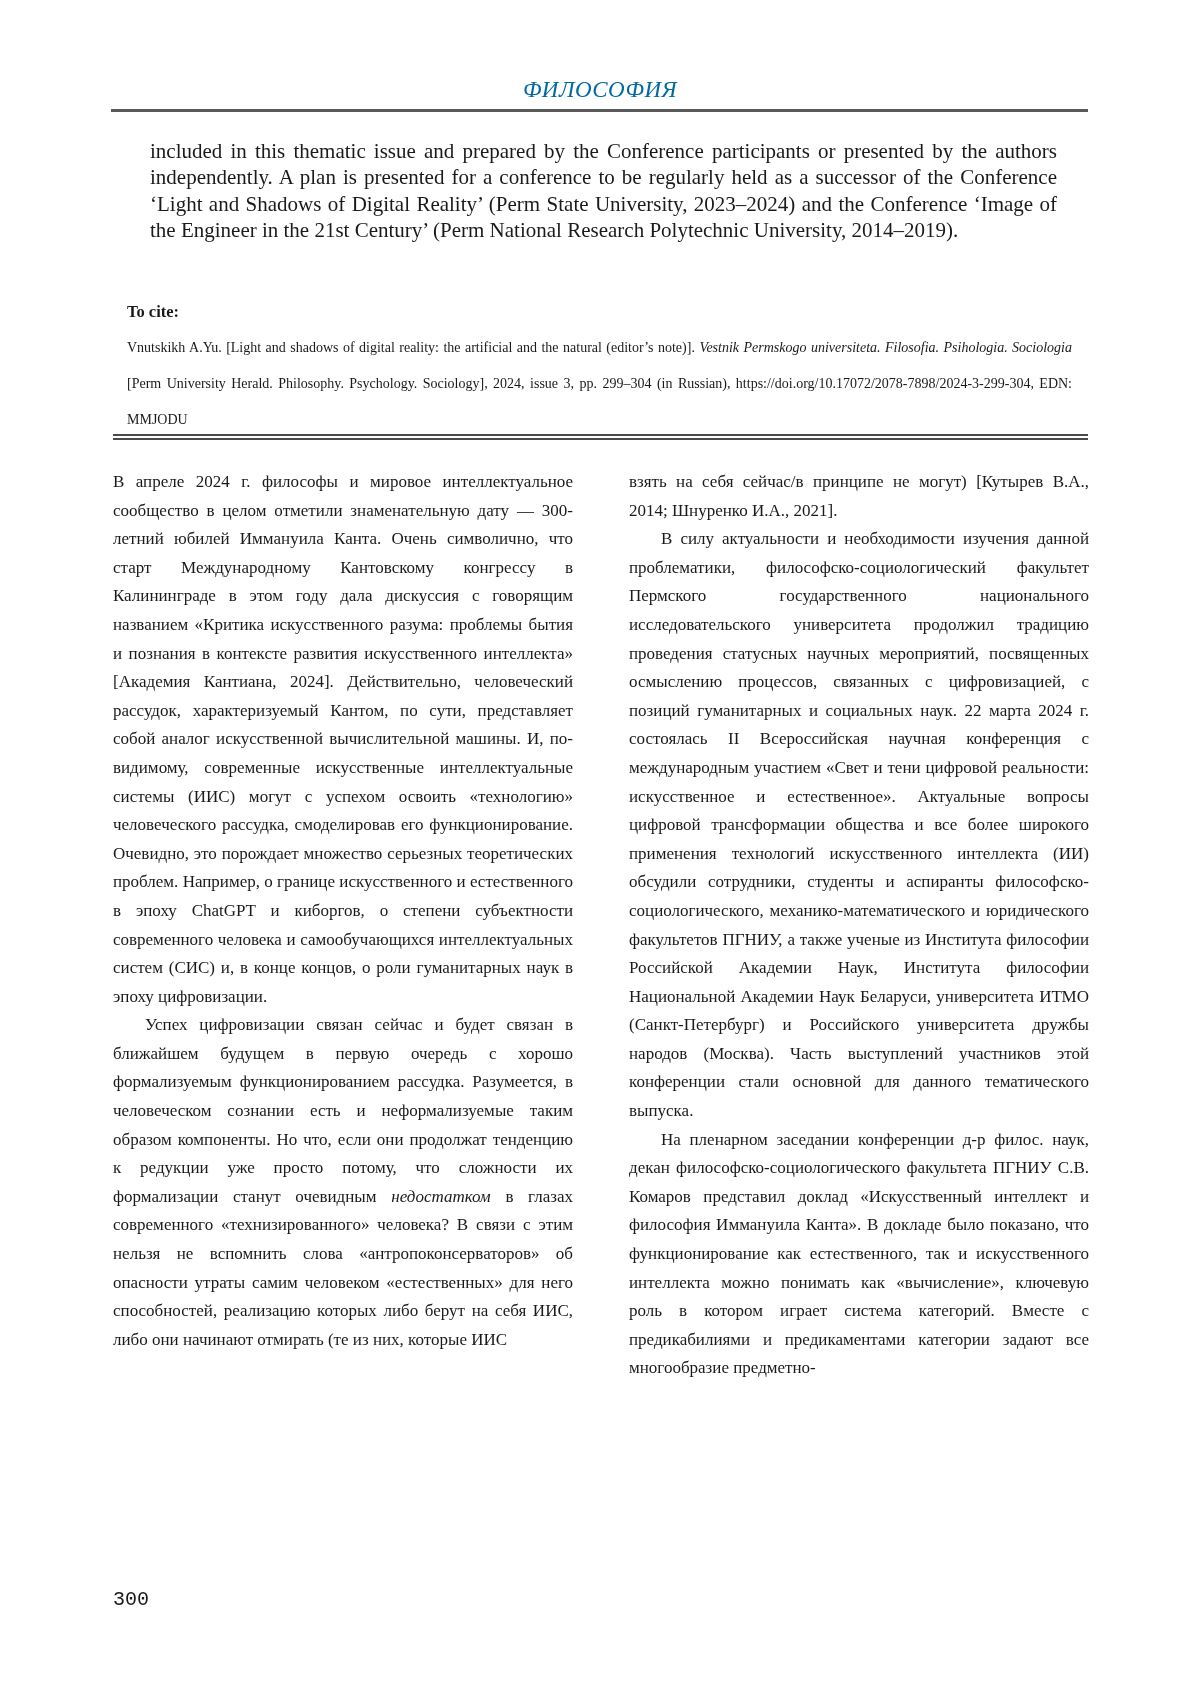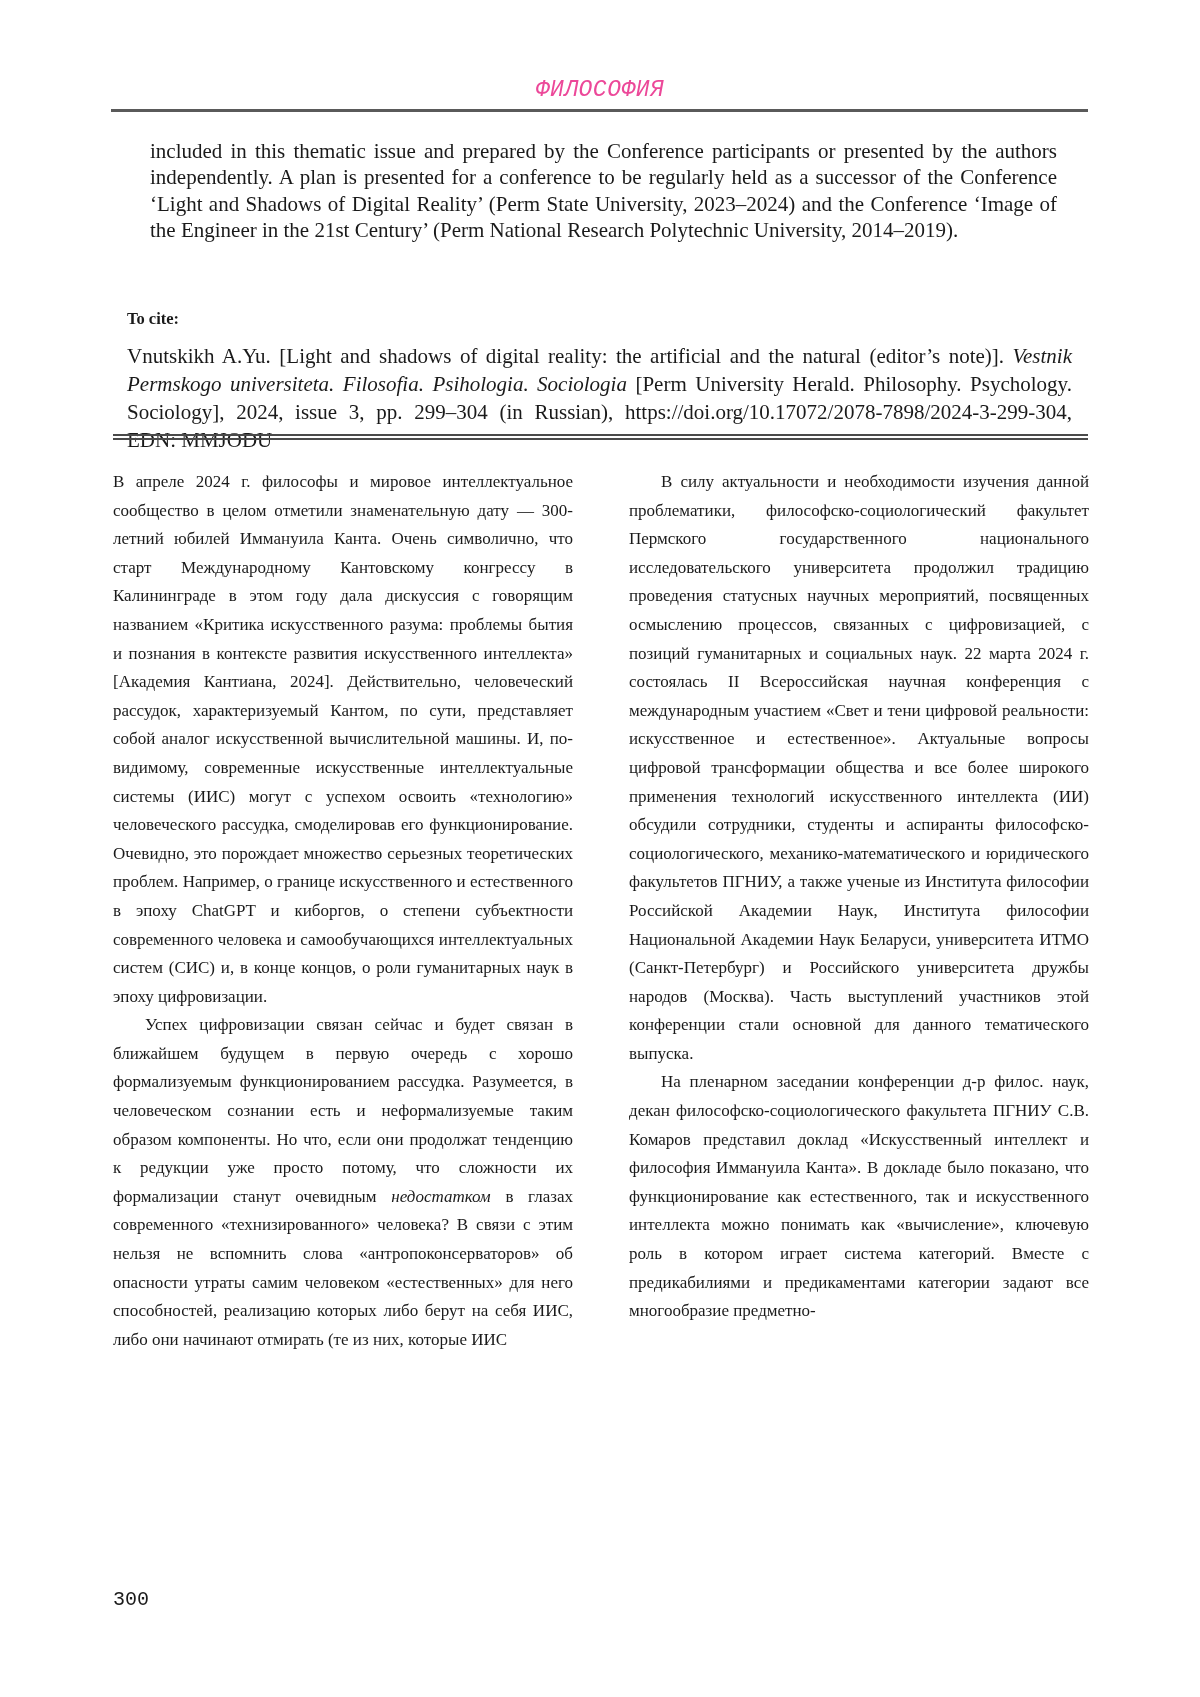--- a/index.html
+++ b/index.html
@@ -1,26 +1,26 @@
 <!DOCTYPE html>
 <html><head>
 <meta charset="utf-8">
 <style>
   html, body { margin: 0; padding: 0; background: #ffffff; }
   body { width: 1200px; height: 1697px; position: relative; overflow: hidden;
          font-family: "Liberation Serif", "DejaVu Serif", serif; color: #1a1a1a; }
   .header-title { position: absolute; left: 0; width: 1200px; top: 77px; text-align: center;
-                  font-style: italic; font-size: 23px; letter-spacing: 0.5px; color: #ec4899; font-family: Liberation Mono, monospace; }
+                  font-style: italic; font-size: 23px; letter-spacing: 0.5px; color: #0369a1; }
   .rule-top { position: absolute; left: 111px; width: 977px; top: 109px; height: 3px; background: #5a5a5a; }
   .abstract { position: absolute; left: 150px; width: 907px; top: 138px; font-size: 21px; line-height: 26.3px;
               text-align: justify; }
   .abstract p { margin: 0; }
   .abstract .kw-label { font-style: italic; }
-  .cite-head { position: absolute; left: 127px; top: 309px; font-weight: bold; font-size: 16.5px; }
-  .cite-body { position: absolute; left: 127px; width: 945px; top: 342px; font-size: 21px; line-height: 28px;
+  .cite-head { position: absolute; left: 127px; top: 302px; font-weight: bold; font-size: 16.5px; }
+  .cite-body { position: absolute; left: 127px; width: 945px; top: 330px; font-size: 14px; line-height: 36px;
                text-align: justify; }
   .cite-body i { font-style: italic; }
   .rule-double { position: absolute; left: 113px; width: 975px; top: 434px; height: 2px;
                  border-top: 2px solid #4a4a4a; border-bottom: 2px solid #4a4a4a; }
   .col { position: absolute; top: 468px; width: 460px; font-size: 17px; line-height: 28.6px;
          text-align: justify; hyphens: manual; }
   .col p { margin: 0; }
   .col p.indent { text-indent: 32px; }
   .col-left { left: 113px; }
   .col-right { left: 629px; }
@@ -41,17 +41,18 @@
 <div class="cite-body"><span>Vnutskikh A.Yu. [Light and shadows of digital reality: the artificial and the natural (editor’s note)]. </span><i>Vestnik Permskogo universiteta. Filosofia. Psihologia. Sociologia</i><span> [Perm University Herald. Philosophy. Psychology. Sociology], 2024, issue 3, pp. 299–304 (in Russian), https://doi.org/10.17072/2078-7898/2024-3-299-304, EDN: MMJODU</span></div>
 
 <div class="rule-double"></div>
 
 <div class="col col-left">
   <p>В апреле 2024 г. философы и мировое интеллектуальное сообщество в целом отметили знаменательную дату — 300-летний юбилей Иммануила Канта. Очень символично, что старт Международному Кантовскому конгрессу в Калининграде в этом году дала дискуссия с говорящим названием «Критика искусственного разума: проблемы бытия и познания в контексте развития искусственного интеллекта» [Академия Кантиана, 2024]. Действительно, человеческий рассудок, характеризуемый Кантом, по сути, представляет собой аналог искусственной вычислительной машины. И, по-видимому, современные искусственные интеллектуальные системы (ИИС) могут с успехом освоить «технологию» человеческого рассудка, смоделировав его функционирование. Очевидно, это порождает множество серьезных теоретических проблем. Например, о границе искусственного и естественного в эпоху ChatGPT и киборгов, о степени субъектности современного человека и самообучающихся интеллектуальных систем (СИС) и, в конце концов, о роли гуманитарных наук в эпоху цифровизации.</p>
   <p class="indent"><span>Успех цифровизации связан сейчас и будет связан в ближайшем будущем в первую очередь с хорошо формализуемым функционированием рассудка. Разумеется, в человеческом сознании есть и неформализуемые таким образом компоненты. Но что, если они продолжат тенденцию к редукции уже просто потому, что сложности их формализации станут очевидным </span><i>недостатком</i><span> в глазах современного «технизированного» человека? В связи с этим нельзя не вспомнить слова «антропоконсерваторов» об опасности утраты самим человеком «естественных» для него способностей, реализацию которых либо берут на себя ИИС, либо они начинают отмирать (те из них, которые ИИС</span></p>
 </div>
 
 <div class="col col-right">
+  <p>взять на себя сейчас/в принципе не могут) [Кутырев В.А., 2014; Шнуренко И.А., 2021].</p>
   <p class="indent">В силу актуальности и необходимости изучения данной проблематики, философско-социологический факультет Пермского государственного национального исследовательского университета продолжил традицию проведения статусных научных мероприятий, посвященных осмыслению процессов, связанных с цифровизацией, с позиций гуманитарных и социальных наук. 22 марта 2024 г. состоялась II Всероссийская научная конференция с международным участием «Свет и тени цифровой реальности: искусственное и естественное». Актуальные вопросы цифровой трансформации общества и все более широкого применения технологий искусственного интеллекта (ИИ) обсудили сотрудники, студенты и аспиранты философско-социологического, механико-математического и юридического факультетов ПГНИУ, а также ученые из Института философии Российской Академии Наук, Института философии Национальной Академии Наук Беларуси, университета ИТМО (Санкт-Петербург) и Российского университета дружбы народов (Москва). Часть выступлений участников этой конференции стали основной для данного тематического выпуска.</p>
   <p class="indent">На пленарном заседании конференции д-р филос. наук, декан философско-социологического факультета ПГНИУ С.В. Комаров представил доклад «Искусственный интеллект и философия Иммануила Канта». В докладе было показано, что функционирование как естественного, так и искусственного интеллекта можно понимать как «вычисление», ключевую роль в котором играет система категорий. Вместе с предикабилиями и предикаментами категории задают все многообразие предметно-</p>
 </div>
 
 <div class="page-number">300</div>
 
 </body></html>

